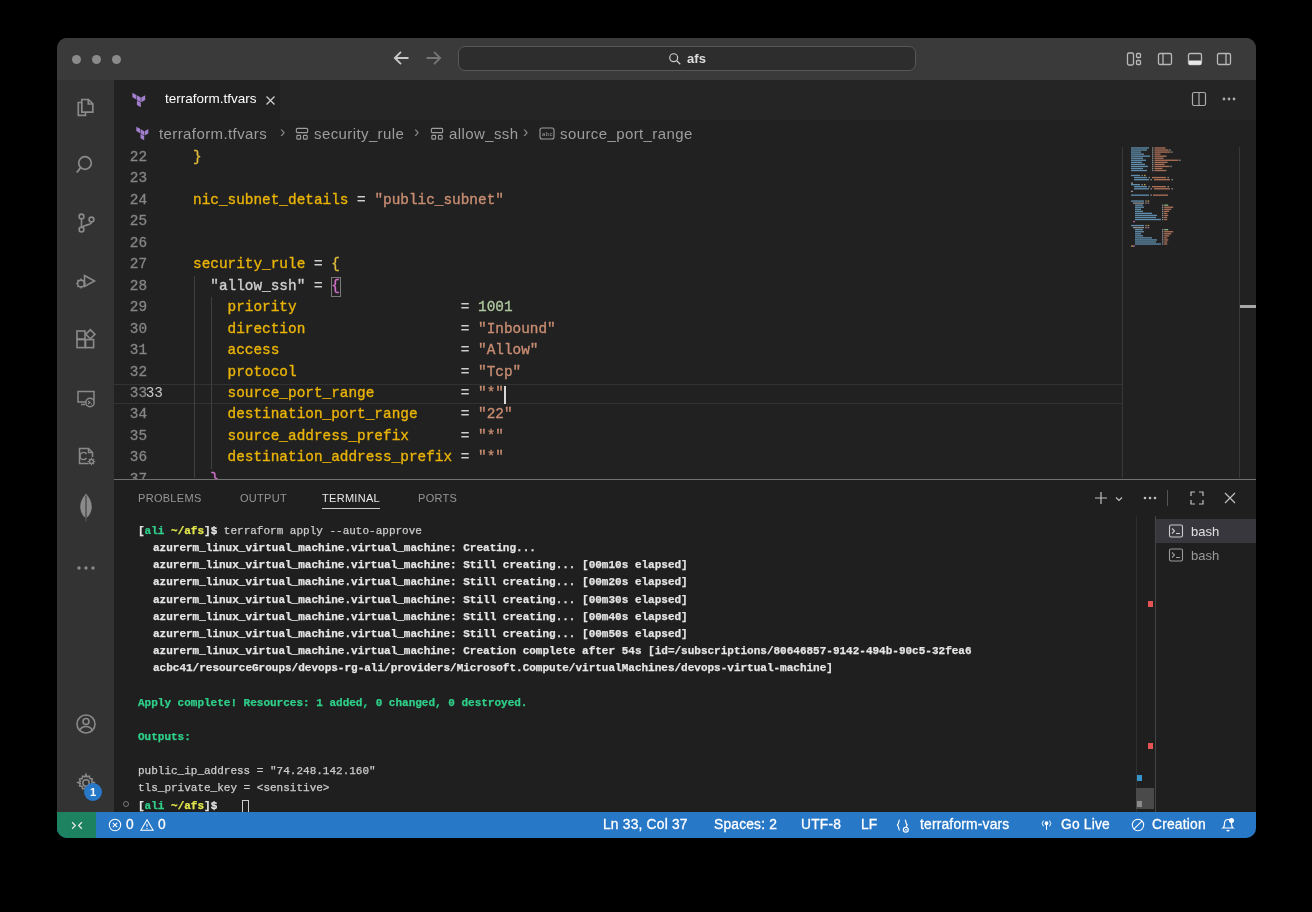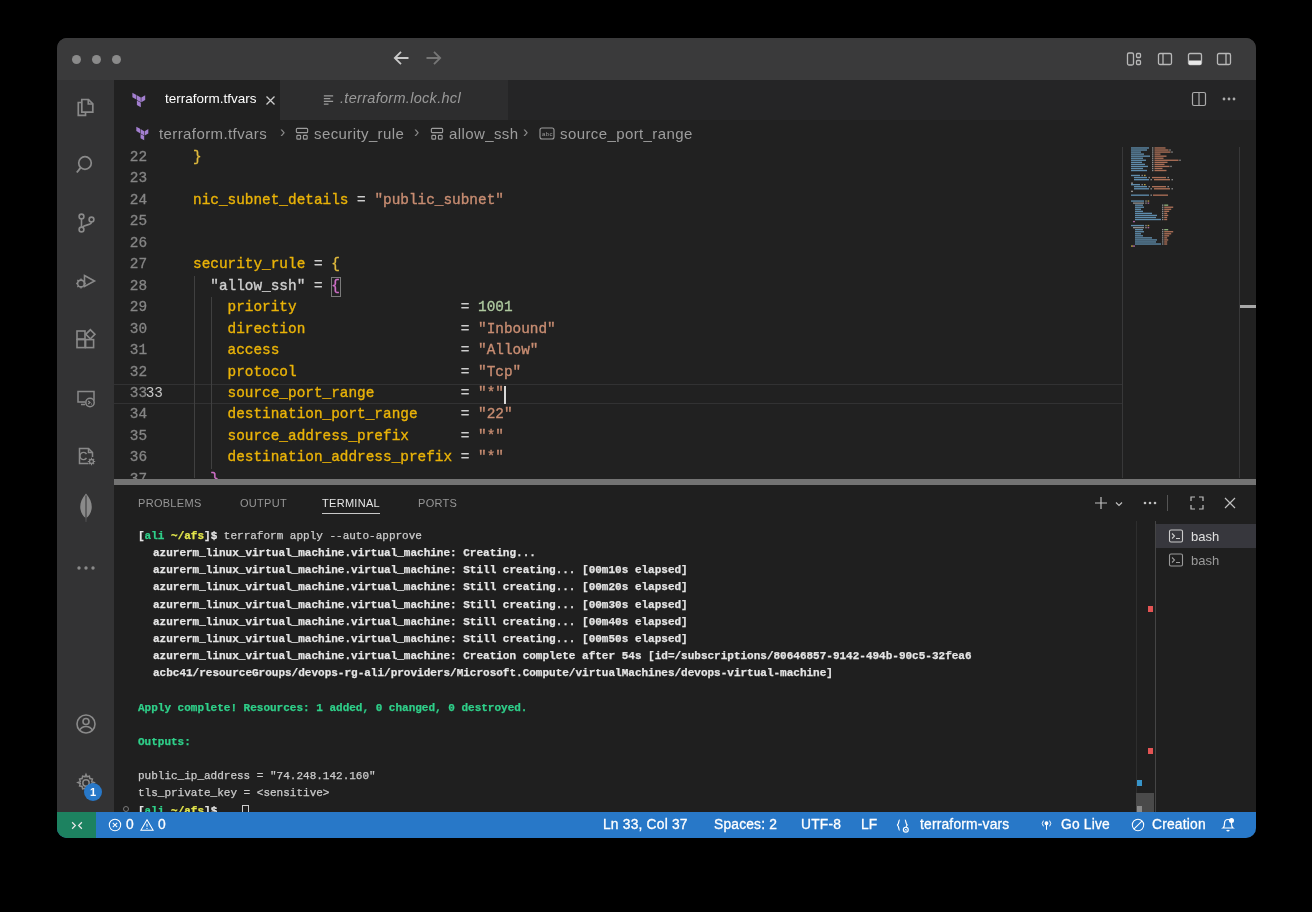--- a/index.html
+++ b/index.html
@@ -29,21 +29,21 @@
   
   .editor { position:absolute; left:57px; top:109px; width:1142px; height:331.5px; background:#212121; overflow:hidden; }
   .gutter { position:absolute; left:0; top:0; width:49px; text-align:center; color:#858585;
             font-family:Liberation Mono, monospace; font-size:14.4px; line-height:21.45px; white-space:pre; -webkit-text-stroke:0.3px; }
   .code { position:absolute; left:79px; top:0; font-family:"Liberation Mono", monospace;
           font-size:14.4px; line-height:21.45px; white-space:pre; color:#cfcfcf; -webkit-text-stroke:0.35px; }
   .cl-blue { color:#eab308; } .cl-str { color:#c88d72; } .cl-num { color:#aec99f; }
   .cl-yel { color:#dfb93d; } .cl-pink { color:#ce6fc7; } .cl-wht { color:#d0d0d0; }
 
   
-  .panel { position:absolute; left:57px; top:440.5px; width:1142px; height:333.5px; background:#1f1f1f; border-top:6px solid #737373; }
+  .panel { position:absolute; left:57px; top:440.5px; width:1142px; height:333.5px; background:#1f1f1f; border-top:1px solid #737373; }
   .ptab { position:absolute; top:0; height:36px; line-height:36px; font-size:11px; letter-spacing:0.3px; color:#969696; }
   .term { position:absolute; left:24px; top:43.5px; font-family:Liberation Mono, monospace;
           font-size:11px; line-height:17.15px; white-space:pre; color:#cccccc; -webkit-text-stroke:0.25px; }
   .tb { font-weight:bold; color:#e5e5e5;margin-left:15px; }
   .tg { color:#2fd08a; } .ty { color:#e3e64c; }
   .tgb { font-weight:bold; color:#2fd08a; }
 
   
   .tlist { position:absolute; left:1098px; top:36px; width:44px; height:297px; }
 
@@ -62,20 +62,29 @@
 
     <svg style="position:absolute;left:335px;top:11px;" width="19" height="18" viewBox="0 0 19 18">
       <path d="M9 2.8 L2.8 9 L9 15.2" stroke="#c9c9c9" stroke-width="1.8" fill="none"></path>
       <path d="M3.2 9 H16.5" stroke="#c9c9c9" stroke-width="1.8" fill="none"></path>
     </svg>
     <svg style="position:absolute;left:367px;top:11px;" width="19" height="18" viewBox="0 0 19 18">
       <path d="M10 2.8 L16.2 9 L10 15.2" stroke="#767676" stroke-width="1.8" fill="none"></path>
       <path d="M15.8 9 H2.5" stroke="#767676" stroke-width="1.8" fill="none"></path>
     </svg>
 
+    <div style="position:absolute;left:401px;top:8px;width:458px;height:25px;background:#2d2d2e;border:1px solid #585858;border-radius:7px;">
+      <div style="position:absolute;left:0;top:0;width:100%;height:100%;display:flex;align-items:center;justify-content:center;color:#dddddd;font-size:13px;">
+        <svg width="14" height="14" viewBox="0 0 16 16" style="margin-right:5px;">
+            <circle cx="6.5" cy="6.5" r="4.5" stroke="#cccccc" stroke-width="1.4" fill="none"></circle>
+            <path d="M10 10 L14 14" stroke="#cccccc" stroke-width="1.4"></path>
+          </svg>
+        <span style="font-weight:bold;">afs</span>
+      </div>
+    </div>
 
     <svg style="position:absolute;left:1069px;top:13px;" width="16" height="16" viewBox="0 0 16 16" fill="none" stroke="#b8b8b8" stroke-width="1.3">
       <rect x="1.5" y="2" width="6" height="12" rx="1.5"></rect>
       <rect x="10.5" y="2.5" width="4" height="4" rx="1"></rect>
       <rect x="10.5" y="9.5" width="4" height="4" rx="1"></rect>
     </svg>
     <svg style="position:absolute;left:1100px;top:13px;" width="16" height="16" viewBox="0 0 16 16" fill="none" stroke="#b8b8b8" stroke-width="1.3">
       <rect x="1.5" y="2.5" width="13" height="11" rx="1.5"></rect>
         <path d="M6 2.5 V13.5"></path>
     </svg>
@@ -167,26 +176,20 @@
       <svg style="position:absolute;left:17px;top:12px;" width="16" height="16" viewBox="0 0 16 16" fill="#a37fd0">
         <polygon points="1.4,0.7 5.4,3.0 5.4,7.6 1.4,5.3"></polygon>
         <polygon points="5.9,3.3 9.8,5.6 9.8,10.2 5.9,7.9"></polygon>
         <polygon points="10.3,5.6 14.2,3.3 14.2,7.9 10.3,10.2"></polygon>
         <polygon points="5.9,8.4 9.8,10.7 9.8,15.3 5.9,13.0"></polygon>
       </svg>
       <span style="position:absolute;left:51px;top:11px;color:#ffffff;font-size:13.5px;">terraform.tfvars</span>
       <svg style="position:absolute;left:150px;top:14px;" width="13" height="13" viewBox="0 0 13 13" stroke="#cccccc" stroke-width="1.3">
           <path d="M2.5 2.5 L10.5 10.5 M10.5 2.5 L2.5 10.5"></path>
         </svg>
-    </div>
-    <div class="tab2">
-      <svg style="position:absolute;left:42px;top:13px;" width="13" height="14" viewBox="0 0 14 14" stroke="#9a9a9a" stroke-width="1.2">
-        <path d="M2 2.5 H12 M2 5.5 H9 M2 8.5 H12 M2 11.5 H7"></path>
-      </svg>
-      <span style="position:absolute;left:60px;top:10px;color:#9a9a9a;font-size:14.5px;letter-spacing:0.3px;font-style:italic;">.terraform.lock.hcl</span>
     </div>
 
     <svg style="position:absolute;left:1077px;top:10.6px;" width="16" height="16" viewBox="0 0 16 16" fill="none" stroke="#ababab" stroke-width="1.2">
       <rect x="1.5" y="1.5" width="13" height="13" rx="1.5"></rect>
         <path d="M8 1.5 V14.5"></path>
     </svg>
     <svg style="position:absolute;left:1107px;top:10.6px;" width="16" height="16" viewBox="0 0 16 16" fill="#ababab">
       <circle cx="3" cy="8" r="1.4"></circle>
         <circle cx="8" cy="8" r="1.4"></circle>
         <circle cx="13" cy="8" r="1.4"></circle>

